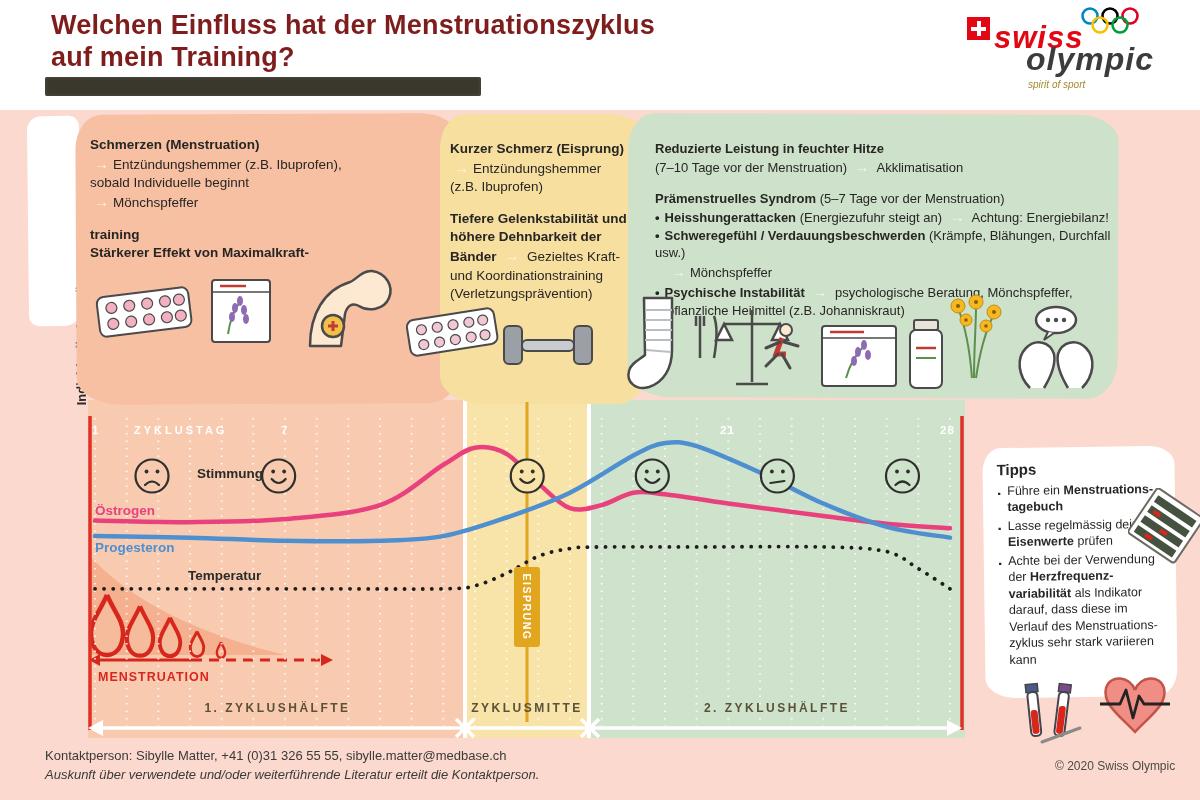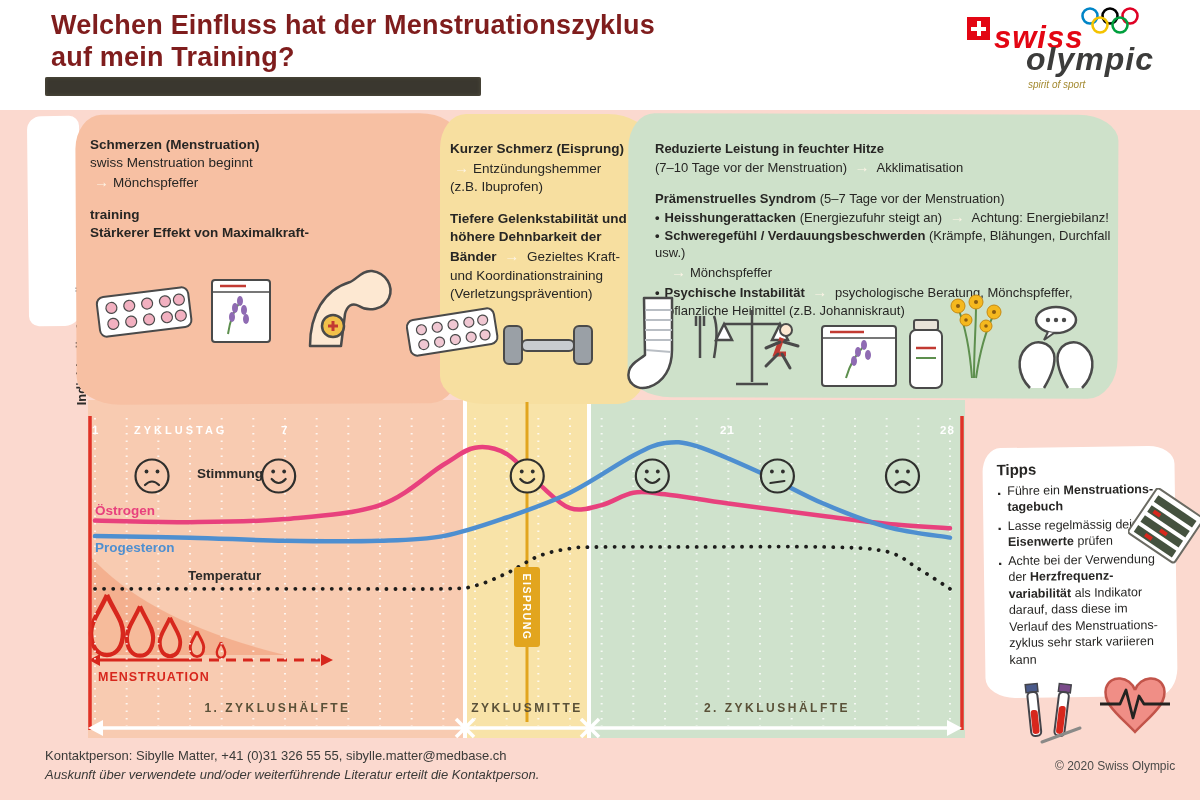--- a/index.html
+++ b/index.html
@@ -92,21 +92,22 @@
       <span>und Therapieoptionen</span>
     </div>
   </div>
 
   <div class="abs panel panel-pink z2"></div>
   <div class="abs panel panel-yellow z2"></div>
   <div class="abs panel panel-green z2"></div>
 
   <div class="abs ptext z3" style="left:90px;top:136px;width:340px;">
     <div class="h">Schmerzen (Menstruation)</div>
-    <div><span>swiss Menstruation beginnt</span></div>
+    <div><span class="arr"></span><span>Entzündungshemmer (z.B. Ibuprofen),</span></div>
+    <div><span>sobald Individuelle beginnt</span></div>
     <div><span class="arr"></span><span>Mönchspfeffer</span></div>
     <div style="height:14px;"></div>
     <div class="h">training</div>
     <div class="h">Stärkerer Effekt von Maximalkraft-</div>
   </div>
 
   <div class="abs ptext z3" style="left:450px;top:140px;width:190px;">
     <div class="h">Kurzer Schmerz (Eisprung)</div>
     <div><span class="arr"></span><span>Entzündungshemmer</span></div>
     <div><span>(z.B. Ibuprofen)</span></div>

